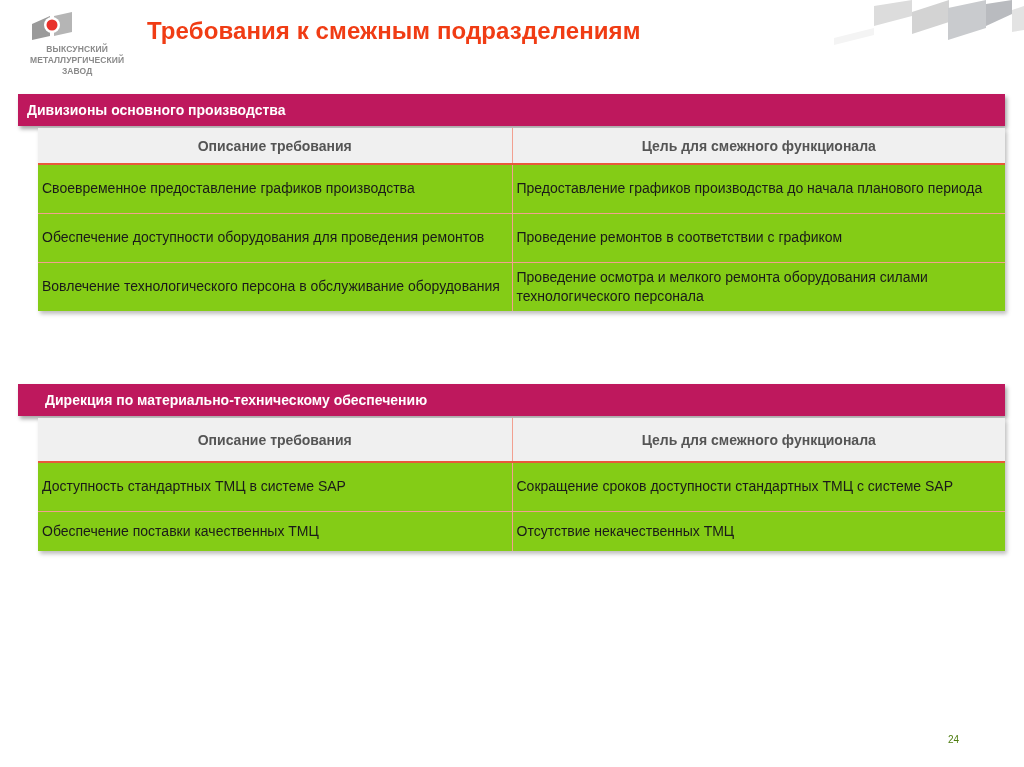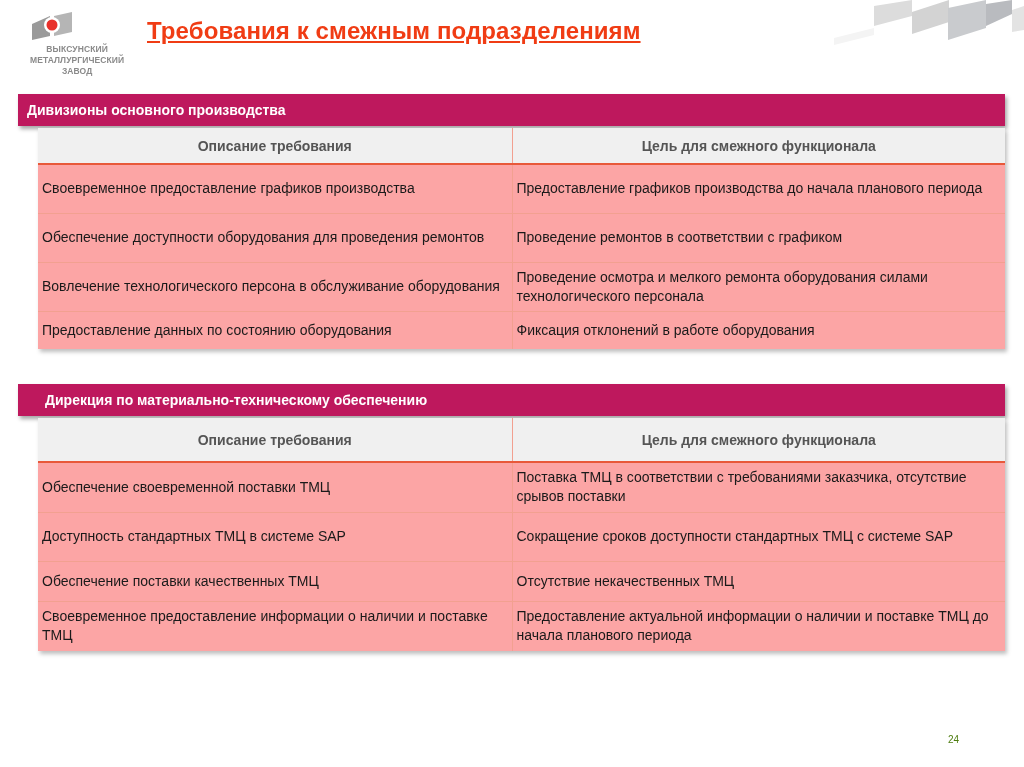--- a/index.html
+++ b/index.html
@@ -5,25 +5,25 @@
     * { box-sizing: border-box; margin: 0; padding: 0; }
     html, body { width: 1024px; height: 767px; background: #ffffff; overflow: hidden; }
     body { position: relative; font-family: "Liberation Sans", sans-serif; color: #1a1a1a; }
 
     .logo { position: absolute; left: 14px; top: 8px; width: 120px; height: 70px; }
     .logo-mark { position: absolute; left: 16px; top: 4px; width: 44px; height: 28px; }
     .logo-text { position: absolute; left: 16px; top: 36px; font-size: 8.5px; font-weight: bold; color: #8a8a8a; line-height: 11px; letter-spacing: 0.1px; text-align: center; }
 
     .deco { position: absolute; right: 0; top: 0; width: 190px; height: 45px; }
 
-    .title { position: absolute; left: 147px; top: 17px; font-size: 24px; font-weight: bold; color: #f03c14; letter-spacing: 0.1px; text-decoration: underline; }
+    .title { position: absolute; left: 147px; top: 17px; font-size: 24px; font-weight: bold; color: #f03c14; letter-spacing: 0.1px; }
 
     .section-band { position: absolute; left: 18px; width: 987px; height: 32px; background: #be185d; color: #ffffff; font-size: 14px; font-weight: bold; line-height: 32px; padding-left: 9px; box-shadow: 2px 3px 4px rgba(0,0,0,0.35); }
 
-    .table-wrap { position: absolute; left: 38px; width: 967px; background: #fca5a5; box-shadow: 2px 3px 4px rgba(0,0,0,0.25); }
+    .table-wrap { position: absolute; left: 38px; width: 967px; background: #84cc16; box-shadow: 2px 3px 4px rgba(0,0,0,0.25); }
     table { width: 100%; border-collapse: collapse; table-layout: fixed; }
     th { background: #f0f0f0; color: #555555; font-size: 14px; font-weight: bold; height: 36px; border-bottom: 2px solid #e8593a; text-align: center; }
     td { font-size: 14px; color: #1a1a1a; line-height: 19px; padding: 2px 6px 2px 4px; vertical-align: middle; border-bottom: 1px solid #f2a090; }
     tr:last-child td { border-bottom: none; }
     td.c1, th.c1 { width: 474px; }
     td.c2, th.c2 { border-left: 1px solid #f2a090; }
 
     .page-num { position: absolute; left: 948px; top: 734px; font-size: 10px; color: #4d7c0f; }
   </style>
 </head>
@@ -69,51 +69,39 @@
         <td class="c2">Предоставление графиков производства до начала планового периода</td>
       </tr>
       <tr style="height:49px;">
         <td class="c1">Обеспечение доступности оборудования для проведения ремонтов</td>
         <td class="c2">Проведение ремонтов в соответствии с графиком</td>
       </tr>
       <tr style="height:49px;">
         <td class="c1">Вовлечение технологического персона в обслуживание оборудования</td>
         <td class="c2">Проведение осмотра и мелкого ремонта оборудования силами технологического персонала</td>
       </tr>
-      <tr style="height:38px;">
-        <td class="c1">Предоставление данных по состоянию оборудования</td>
-        <td class="c2">Фиксация отклонений в работе оборудования</td>
-      </tr>
     </tbody>
   </table>
 </div>
 
 <div class="section-band" style="top:384px;padding-left:27px;">Дирекция по материально-техническому обеспечению</div>
 <div class="table-wrap" style="top:418px;">
   <table>
     <thead>
       <tr>
         <th class="c1" style="height:44px;">Описание требования</th>
         <th class="c2" style="height:44px;">Цель для смежного функционала</th>
       </tr>
     </thead>
     <tbody>
-      <tr style="height:50px;">
-        <td class="c1">Обеспечение своевременной поставки ТМЦ</td>
-        <td class="c2">Поставка ТМЦ в соответствии с требованиями заказчика, отсутствие срывов поставки</td>
-      </tr>
       <tr style="height:49px;margin-left:31px;">
         <td class="c1">Доступность стандартных ТМЦ в системе SAP</td>
         <td class="c2">Сокращение сроков доступности стандартных ТМЦ с системе SAP</td>
       </tr>
       <tr style="height:40px;">
         <td class="c1">Обеспечение поставки качественных ТМЦ</td>
         <td class="c2">Отсутствие некачественных ТМЦ</td>
       </tr>
-      <tr style="height:50px;">
-        <td class="c1">Своевременное предоставление информации о наличии и поставке ТМЦ</td>
-        <td class="c2">Предоставление актуальной информации о наличии и поставке ТМЦ до начала планового периода</td>
-      </tr>
     </tbody>
   </table>
 </div>
 
 <div class="page-num">24</div>
 
 </body></html>

